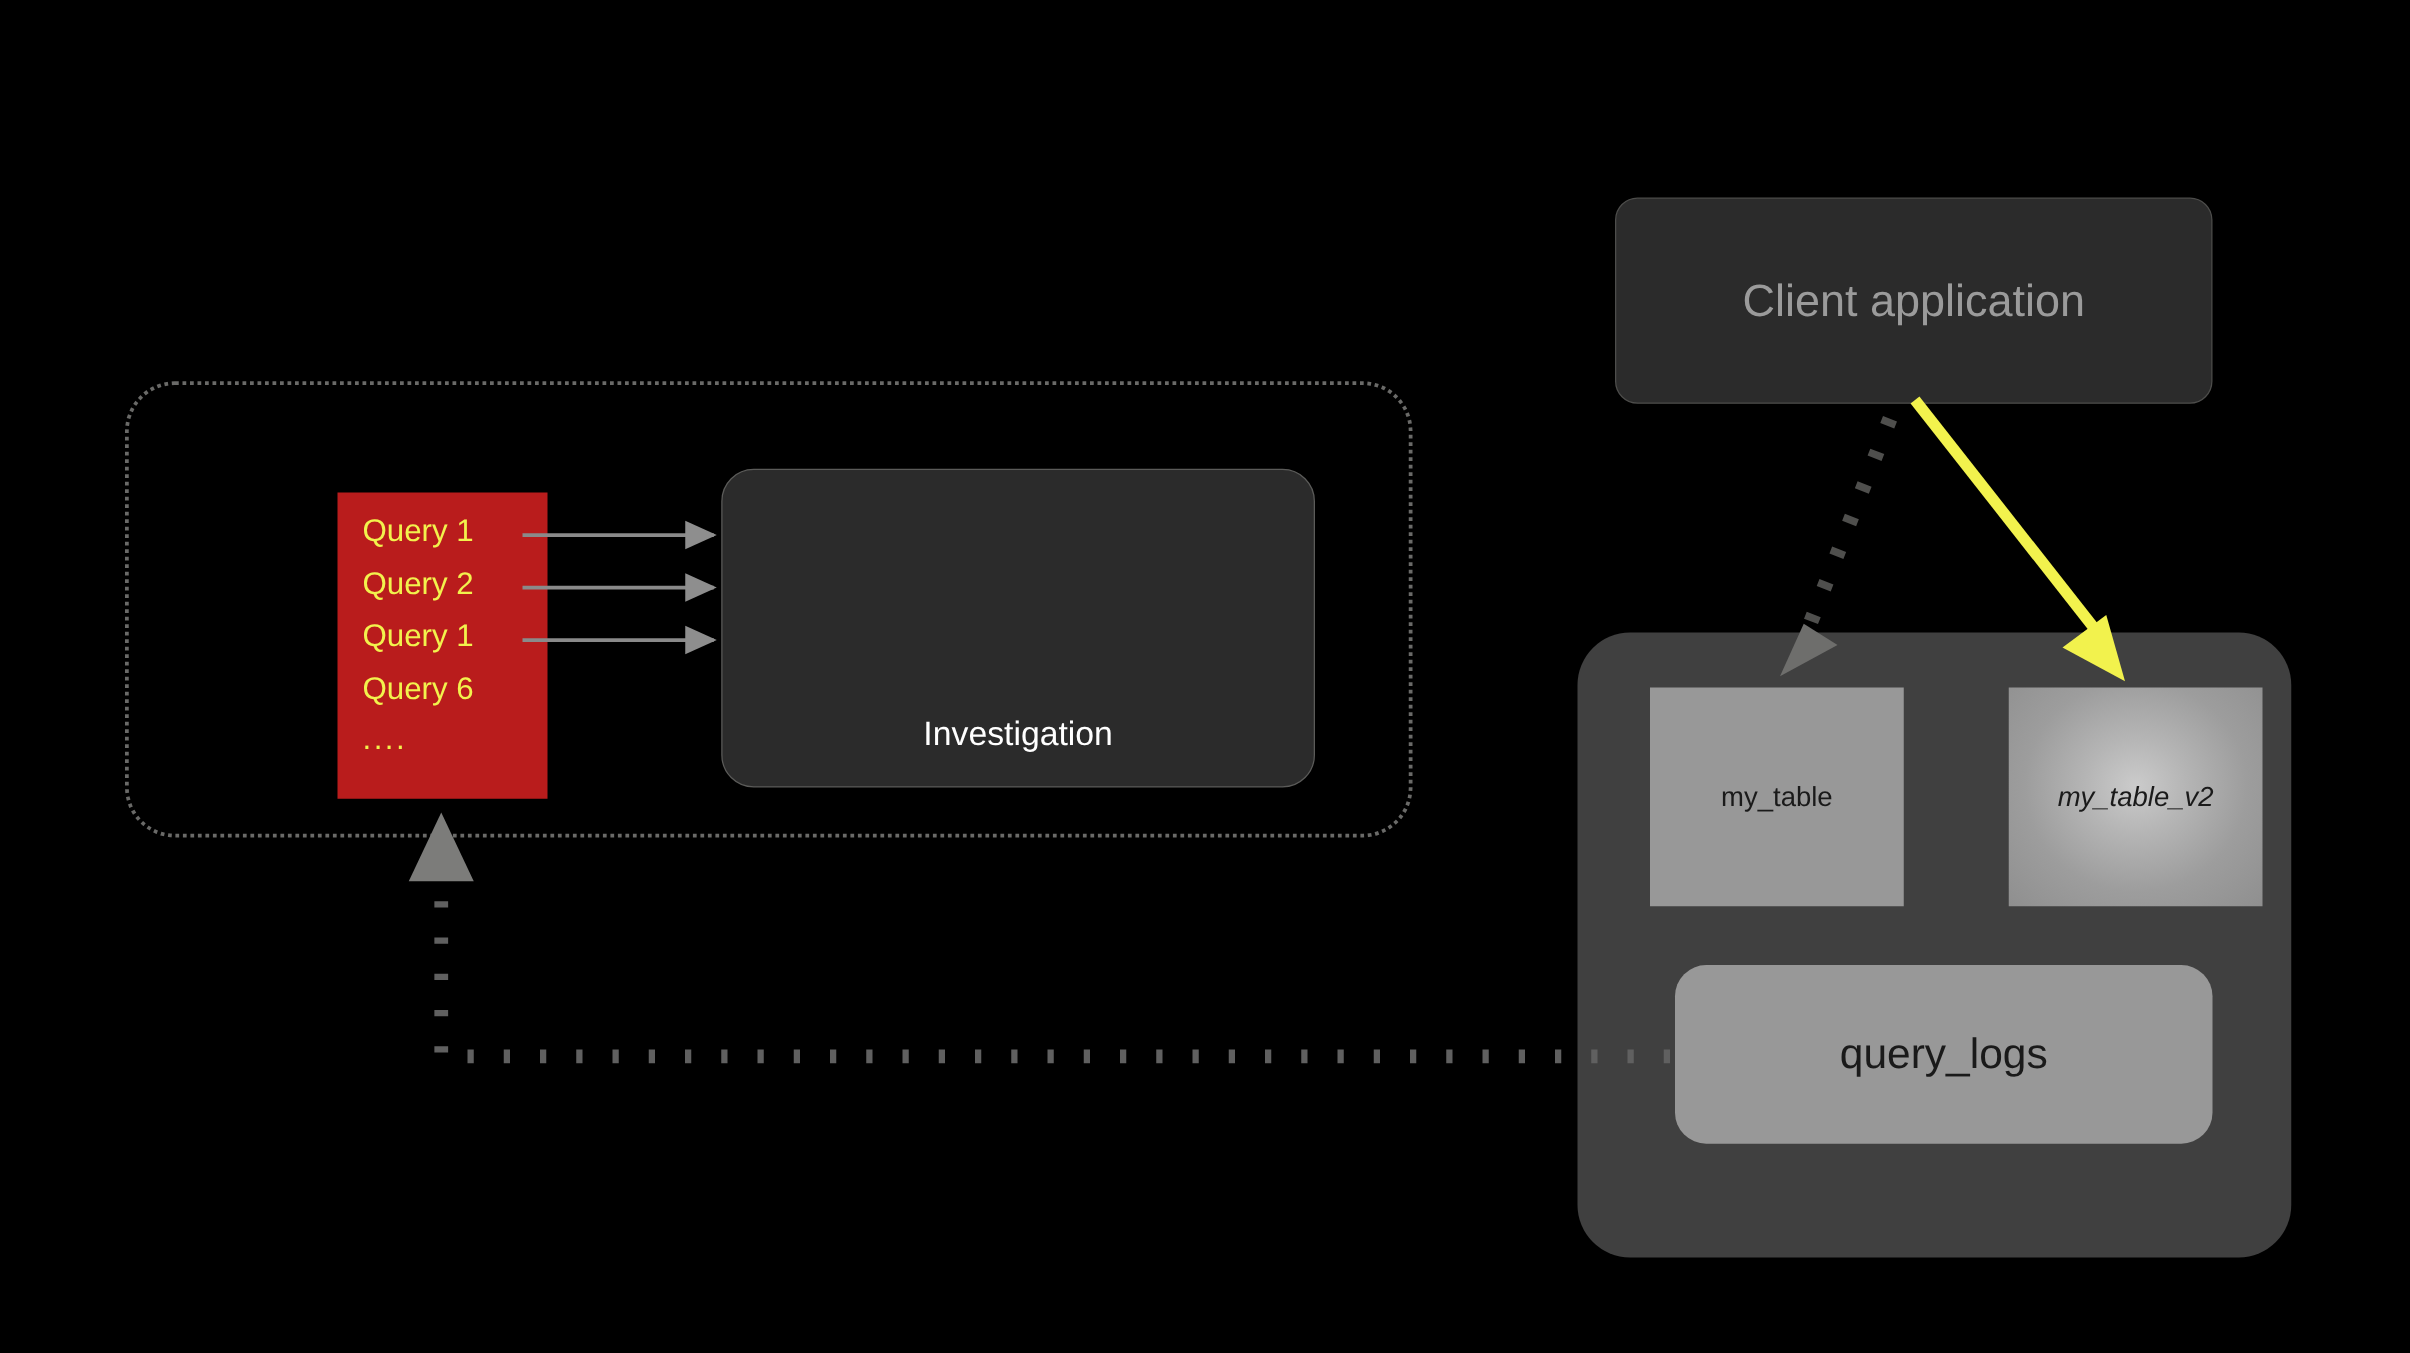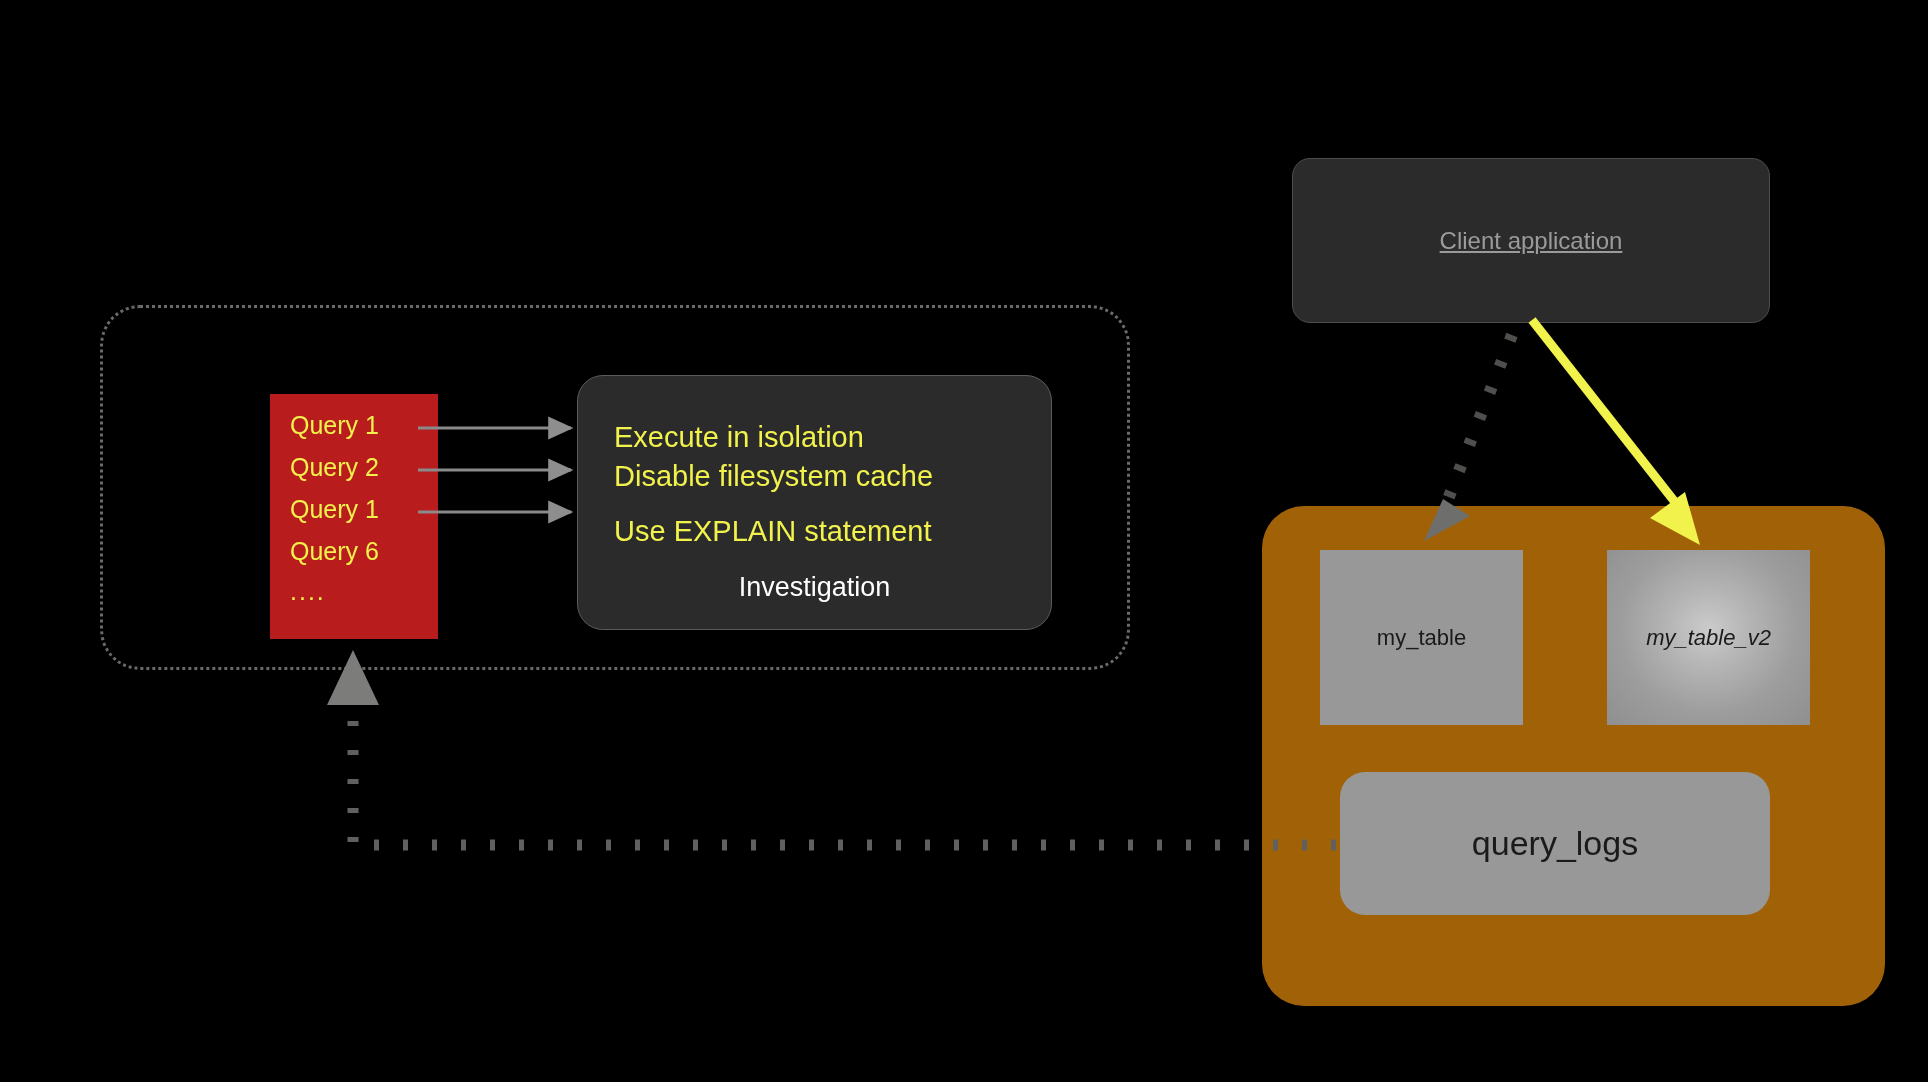--- a/index.html
+++ b/index.html
@@ -115,32 +115,31 @@
     border: 1px solid #4d4d4b;
     border-radius: 18px;
     box-sizing: border-box;
     display: flex;
     align-items: center;
     justify-content: center;
     z-index: 3;
   }
   .client-label {
     color: #9b9b9b;
-    font-size: 24px;
-    text-decoration: underline;
+    font-size: 36px;
   }
 
   
   .ch-panel {
     position: absolute;
     left: 1262px;
     top: 506px;
-    width: 623px;
+    width: 571px;
     height: 500px;
-    background: #a16207;
+    background: #404040;
     border-radius: 42px;
     box-sizing: border-box;
     z-index: 2;
   }
   .table-box {
     position: absolute;
     width: 203px;
     height: 175px;
     display: flex;
     align-items: center;
@@ -245,25 +244,20 @@
 
   <div class="query-box">
     <div class="query-item">Query 1</div>
     <div class="query-item">Query 2</div>
     <div class="query-item">Query 1</div>
     <div class="query-item">Query 6</div>
     <div class="query-item ellipsis">....</div>
   </div>
 
   <div class="investigation-box">
-    <div class="inv-lines">
-      <div class="inv-line">Execute in isolation</div>
-      <div class="inv-line">Disable filesystem cache</div>
-      <div class="inv-line gap">Use EXPLAIN statement</div>
-    </div>
     <div class="inv-caption">Investigation</div>
   </div>
 
   <div class="client-box">
     <span class="client-label">Client application</span>
   </div>
 
   <div class="ch-panel">
 
     <div class="table-box plain" id="box-my-table">

